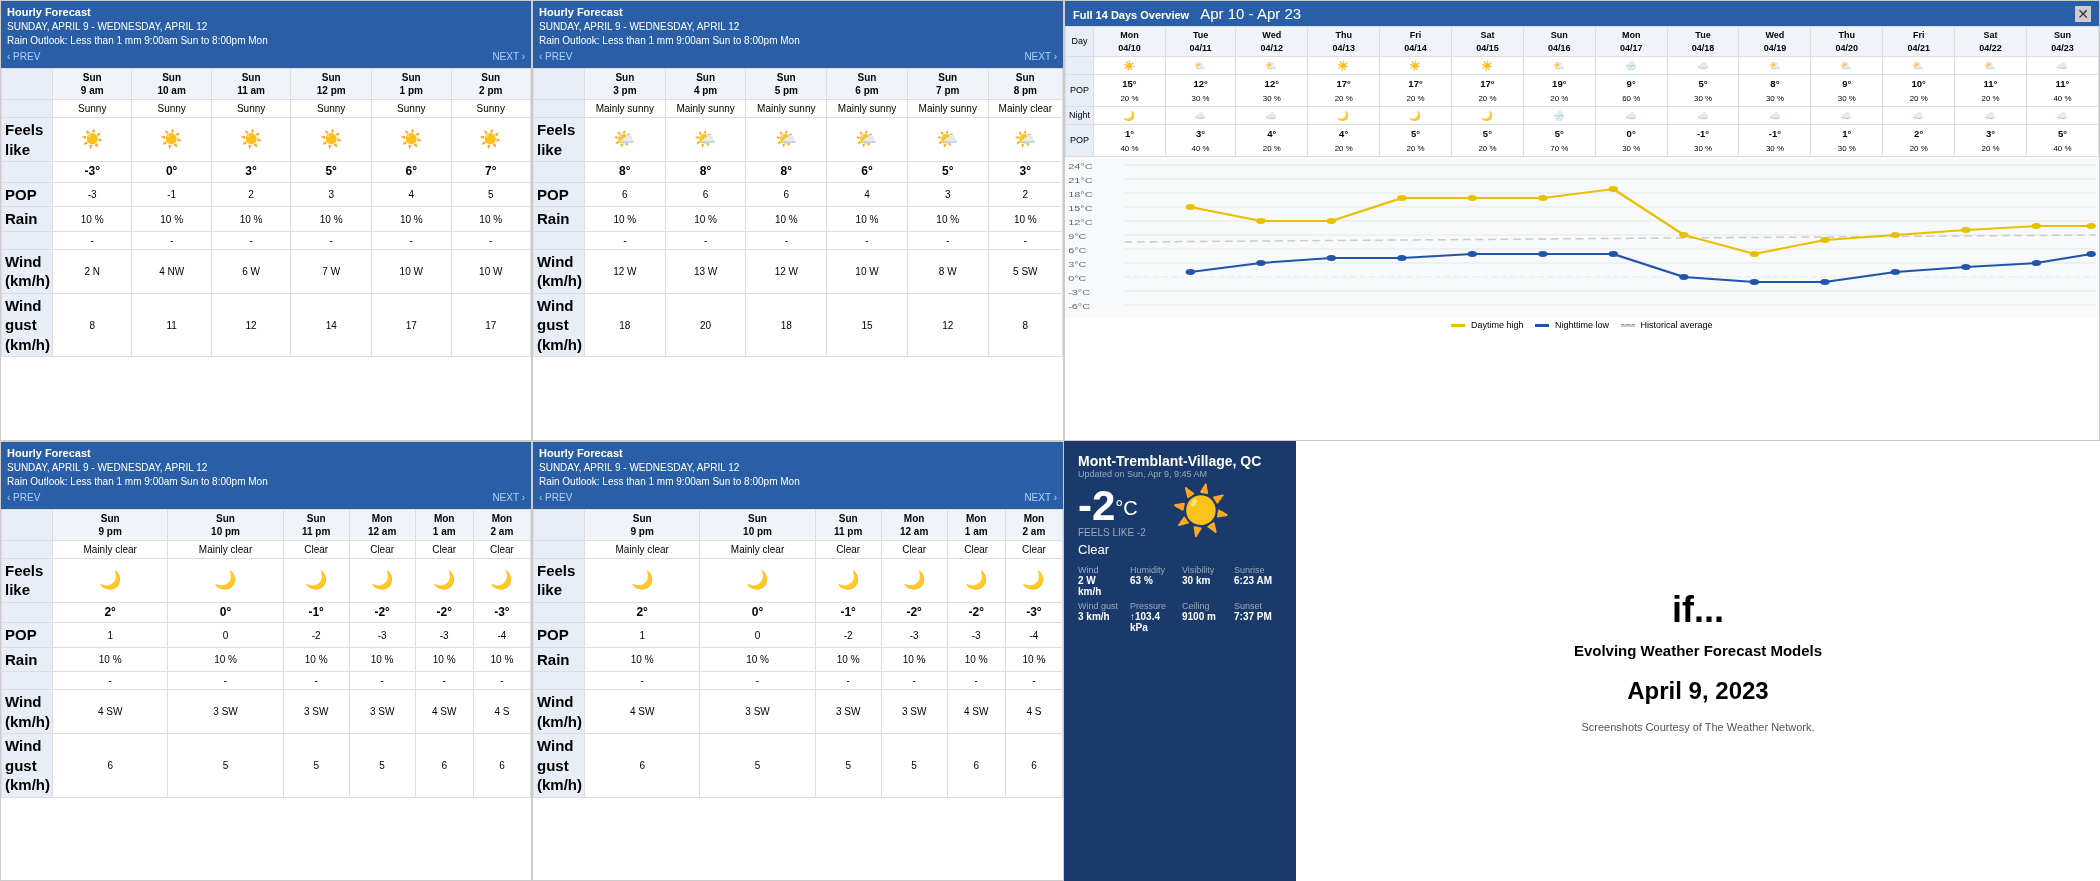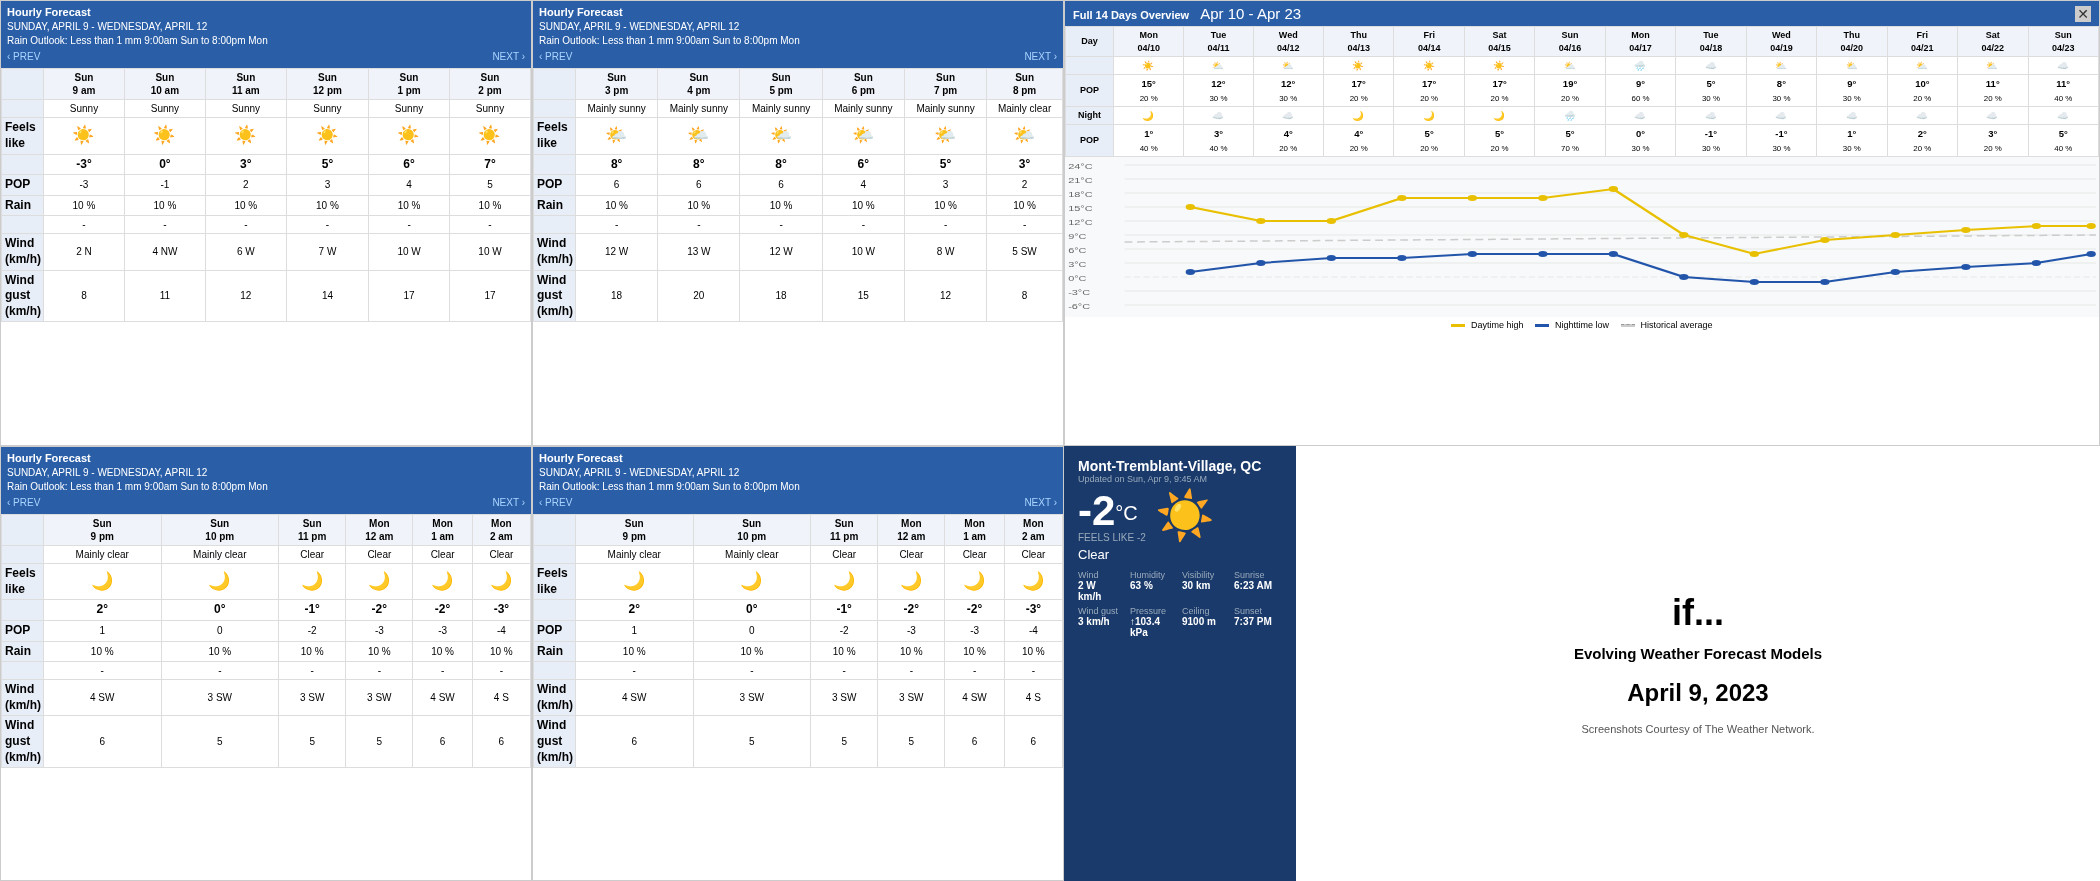--- a/index.html
+++ b/index.html
@@ -46,21 +46,21 @@
       padding: 2px 2px;
       line-height: 1.3;
     }
     .hourly-table thead th {
       background: #f0f4fa;
       font-weight: bold;
       font-size: 10px;
     }
     .hourly-table .row-label {
       background: #e8eef8;
-      font-size: 12px;
+      font-size: 15px;
       font-weight: bold;
       text-align: left;
       padding-left: 3px;
       width: 38px;
     }
     .hourly-table .day-header {
       font-weight: bold;
       font-size: 10px;
     }
     .weather-icon {
@@ -104,23 +104,23 @@
       font-size: 9.5px;
     }
     .ov-table th, .ov-table td {
       border: 1px solid #ddd;
       text-align: center;
       padding: 2px 1px;
       line-height: 1.4;
     }
     .ov-table .row-label {
       background: #e8eef8;
-      font-weight: bold;
+      font-weight: normal;
       font-size: 9px;
-      width: 48px;
+      width: 28px;
     }
     .ov-table thead th {
       background: #f0f4fa;
       font-size: 9px;
     }
 
     
     .chart-area {
       height: 160px;
       background: #f8f9fa;
@@ -150,21 +150,21 @@
       color: #fff;
       width: 232px;
       padding: 12px 14px;
       font-size: 11px;
     }
     .widget-city { font-size: 14px; font-weight: bold; }
     .widget-updated { font-size: 9px; color: #9ab; margin-bottom: 6px; }
     .widget-temp-row {
       display: flex;
       align-items: center;
-      gap: 10px;
+      gap: 26px;
     }
     .widget-temp {
       font-size: 42px;
       font-weight: bold;
       line-height: 1;
     }
     .widget-feels {
       font-size: 10px;
       color: #9ab;
     }

